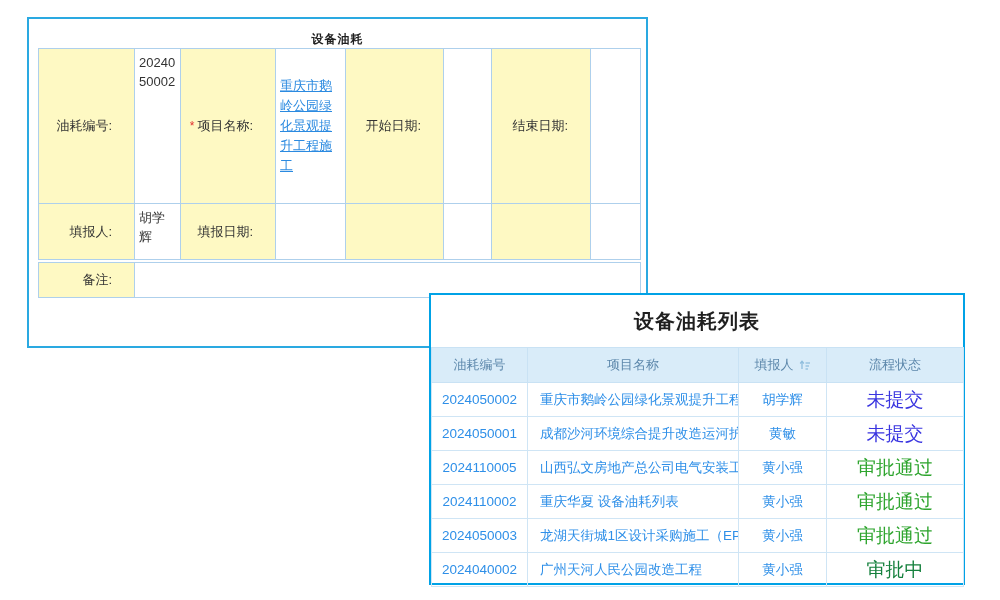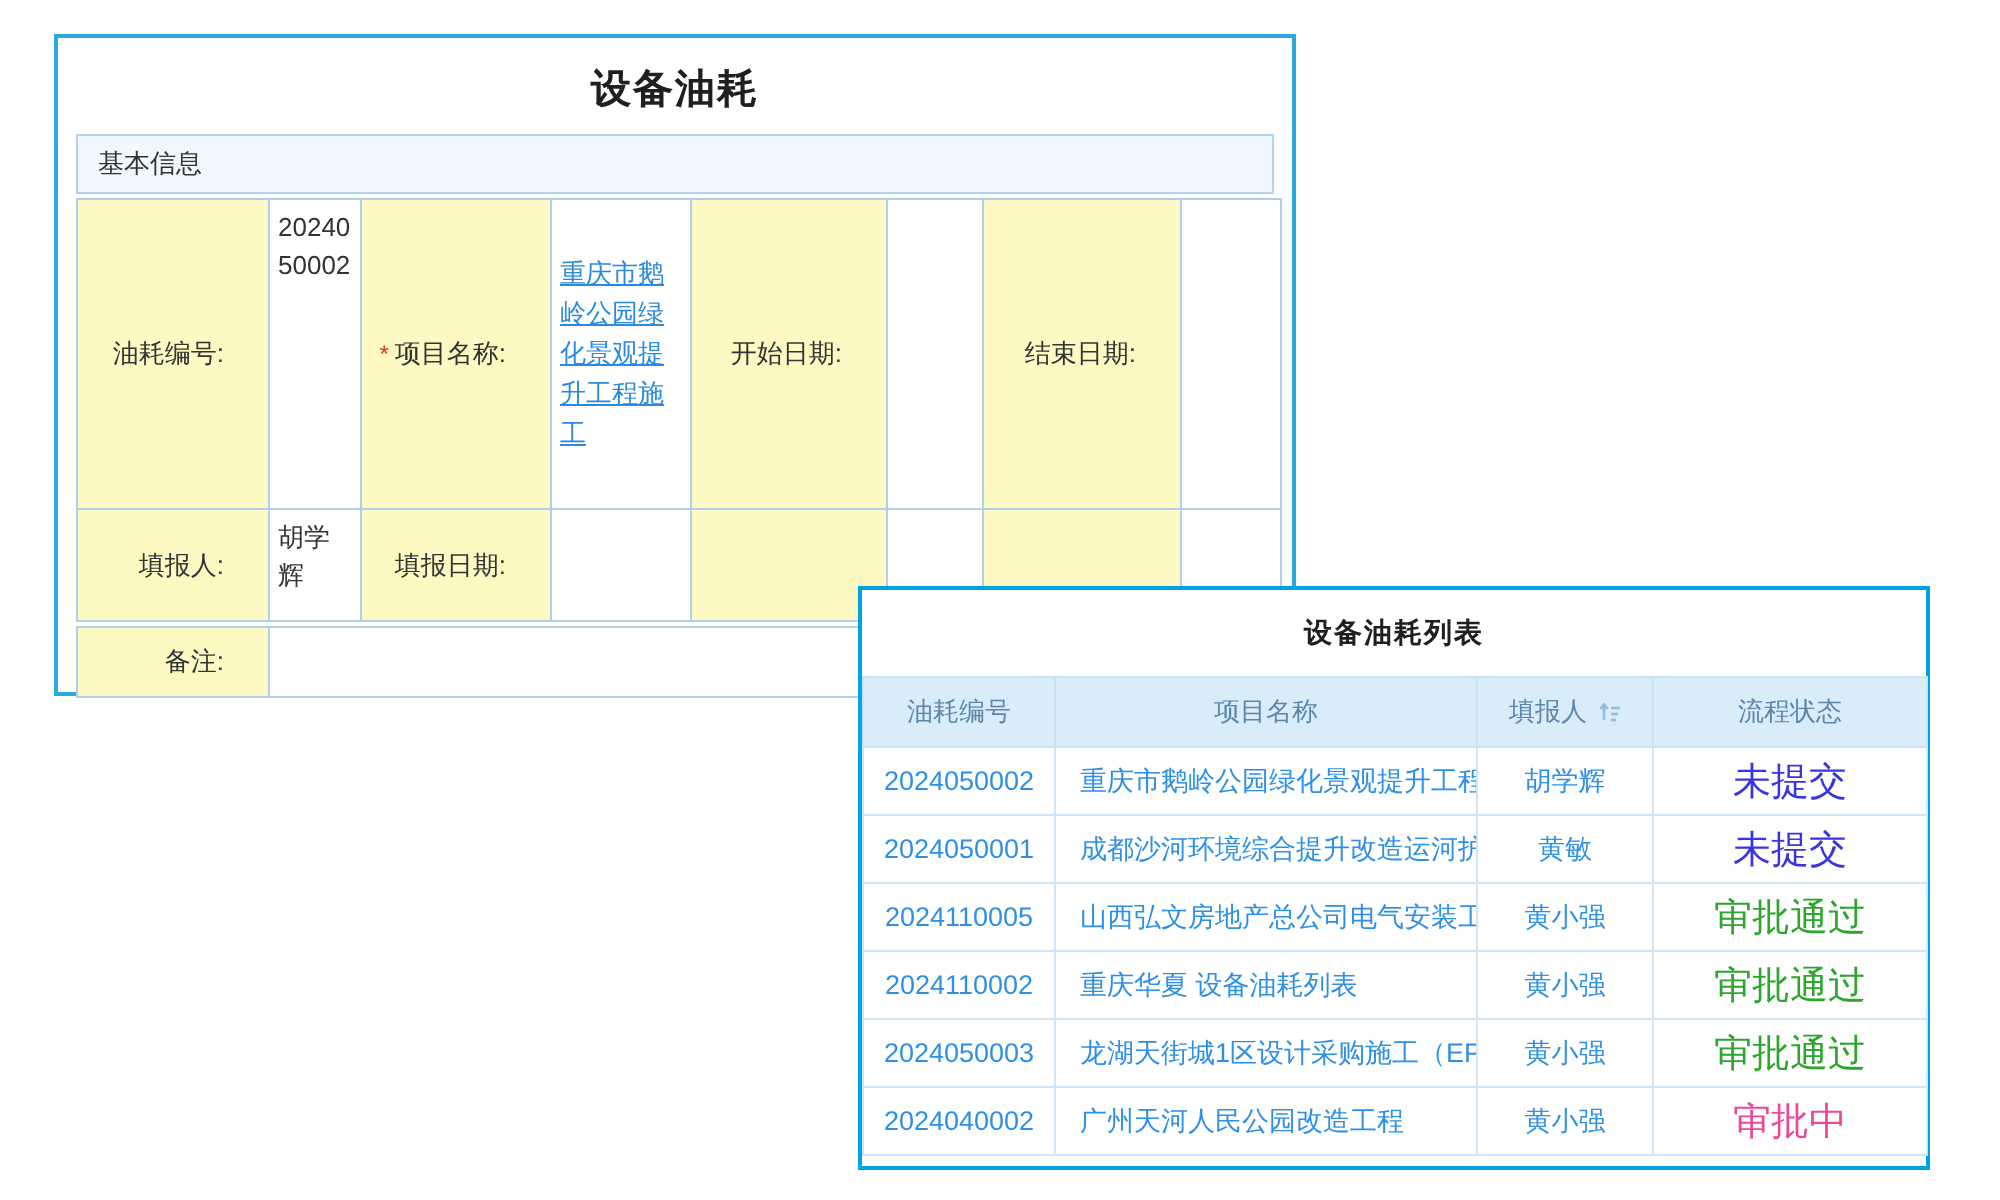--- a/index.html
+++ b/index.html
@@ -15,21 +15,21 @@
   .form-panel {
     position: absolute;
     left: 27px; top: 17px;
     width: 621px; height: 331px;
     background: #ffffff;
     border: 2px solid #2aa9e1;
     z-index: 1;
   }
   .form-title {
     text-align: center;
-    font-size: 20px;
+    font-size: 12px;
     font-weight: bold;
     color: #1f1f1f;
     padding-top: 12px;
     letter-spacing: 1px;
   }
   .section-bar {
     margin: 9px 9px 2px 9px;
     height: 30px;
     line-height: 28px;
     background: #f0f7fd;
@@ -81,21 +81,21 @@
   .list-panel {
     position: absolute;
     left: 429px; top: 293px;
     width: 536px; height: 292px;
     background: #ffffff;
     border: 2px solid #00a2e6;
     z-index: 2;
   }
   .list-title {
     text-align: center;
-    font-size: 14px;
+    font-size: 20px;
     font-weight: bold;
     color: #1f1f1f;
     padding: 13px 0 12px 0;
     letter-spacing: 1px;
   }
   .list-table {
     border-collapse: collapse;
     table-layout: fixed;
     width: 532px;
     padding-left: 28px;
@@ -121,33 +121,32 @@
     cursor: pointer;
   }
   .list-table td.c-proj {
     text-align: left;
     padding-left: 12px;
   }
   .list-table tr:first-child td { border-top-color: #c9e2f4; }
   td.status { font-size: 19px; }
   td.status.not_submitted { color: #3a35e0; }
   td.status.approved { color: #2fa52f; }
-  td.status.in_review { color: #ec4899; }
+  td.status.in_review { color: #15803d; }
   .sort-icon {
     display: inline-block;
     vertical-align: -2px;
     margin-left: 5px;
   }
 </style>
 </head>
 <body>
 
 <div class="form-panel">
   <div class="form-title">设备油耗</div>
-  <div class="section-bar">基本信息</div>
 
   <table class="form-table">
     <colgroup>
       <col style="width:96px">
         <col style="width:46px">
       <col style="width:95px">
         <col style="width:70px">
       <col style="width:98px">
         <col style="width:48px">
       <col style="width:99px">

